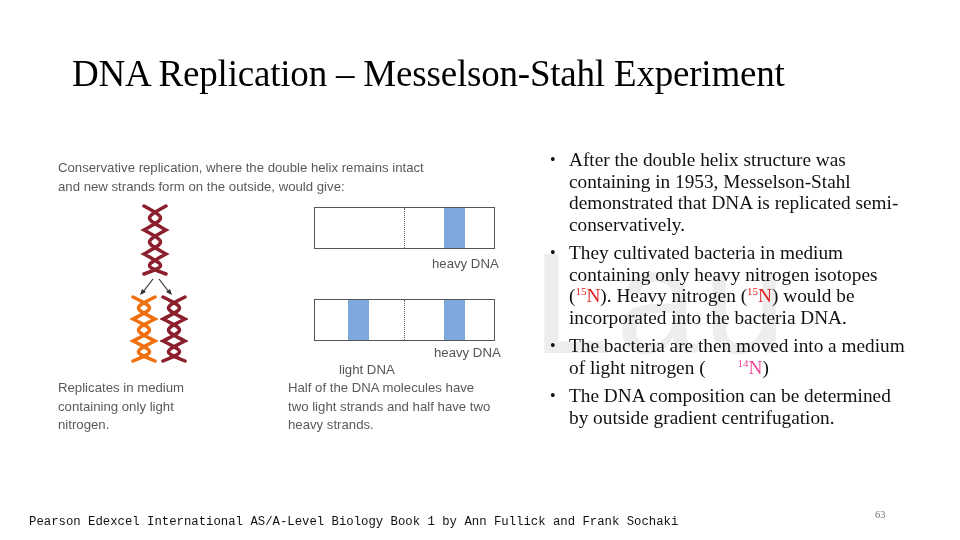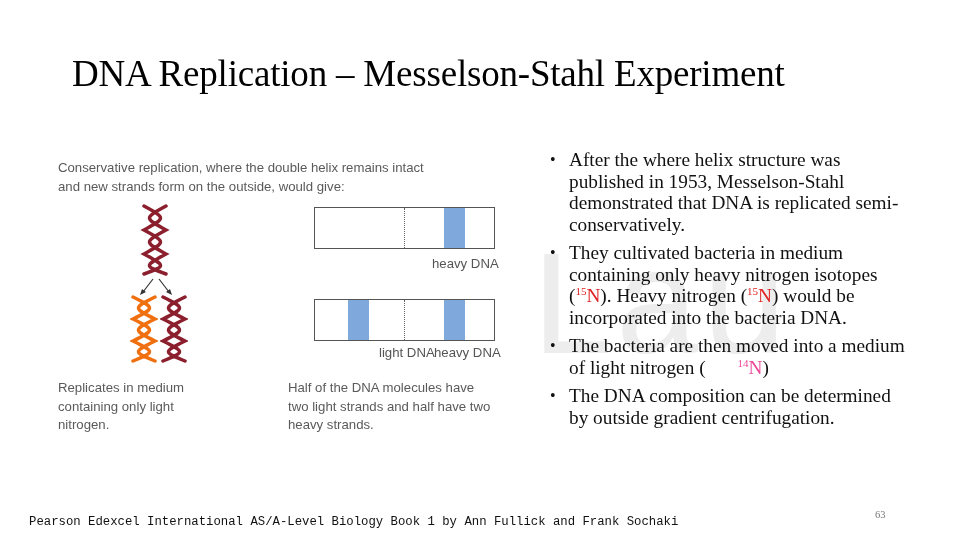--- a/index.html
+++ b/index.html
@@ -68,31 +68,31 @@
       <div class="mid"></div>
       <div class="band" style="left:129px;"></div>
     </div>
     <div class="gel-label" style="left:419px; top:256px;">heavy DNA</div>
 
     <div class="gel" style="top:299px;">
       <div class="mid"></div>
       <div class="band" style="left:33px;"></div>
       <div class="band" style="left:129px;"></div>
     </div>
-    <div class="gel-label" style="left:326px; top:345px;margin-left:40px;">light DNA</div>
+    <div class="gel-label" style="left:326px; top:362px;">light DNA</div>
     <div class="gel-label" style="left:421px; top:345px;">heavy DNA</div>
 
     <div class="cap cap-left">Replicates in medium containing only light nitrogen.</div>
     <div class="cap cap-right">Half of the DNA molecules have two light strands and half have two heavy strands.</div>
   </div>
 
   <ul class="bullets">
     <li>
       <span class="dot">•</span>
-      <span>After the where helix structure was published in 1953, Messelson-Stahl demonstrated that DNA is replicated semi-conservatively.</span>
+      <span>After the double helix structure was containing in 1953, Messelson-Stahl demonstrated that DNA is replicated semi-conservatively.</span>
     </li>
     <li>
       <span class="dot">•</span>
       <span>They cultivated bacteria in medium containing only heavy nitrogen isotopes (</span><span class="red"><sup>15</sup><span>N</span></span><span>). Heavy nitrogen (</span><span class="red"><sup>15</sup><span>N</span></span><span>) would be incorporated into the bacteria DNA.</span>
     </li>
     <li>
       <span class="dot">•</span>
       <span>The bacteria are then moved into a medium of light nitrogen (</span><span class="green"><sup>14</sup><span>N</span></span><span>)</span>
     </li>
     <li>

